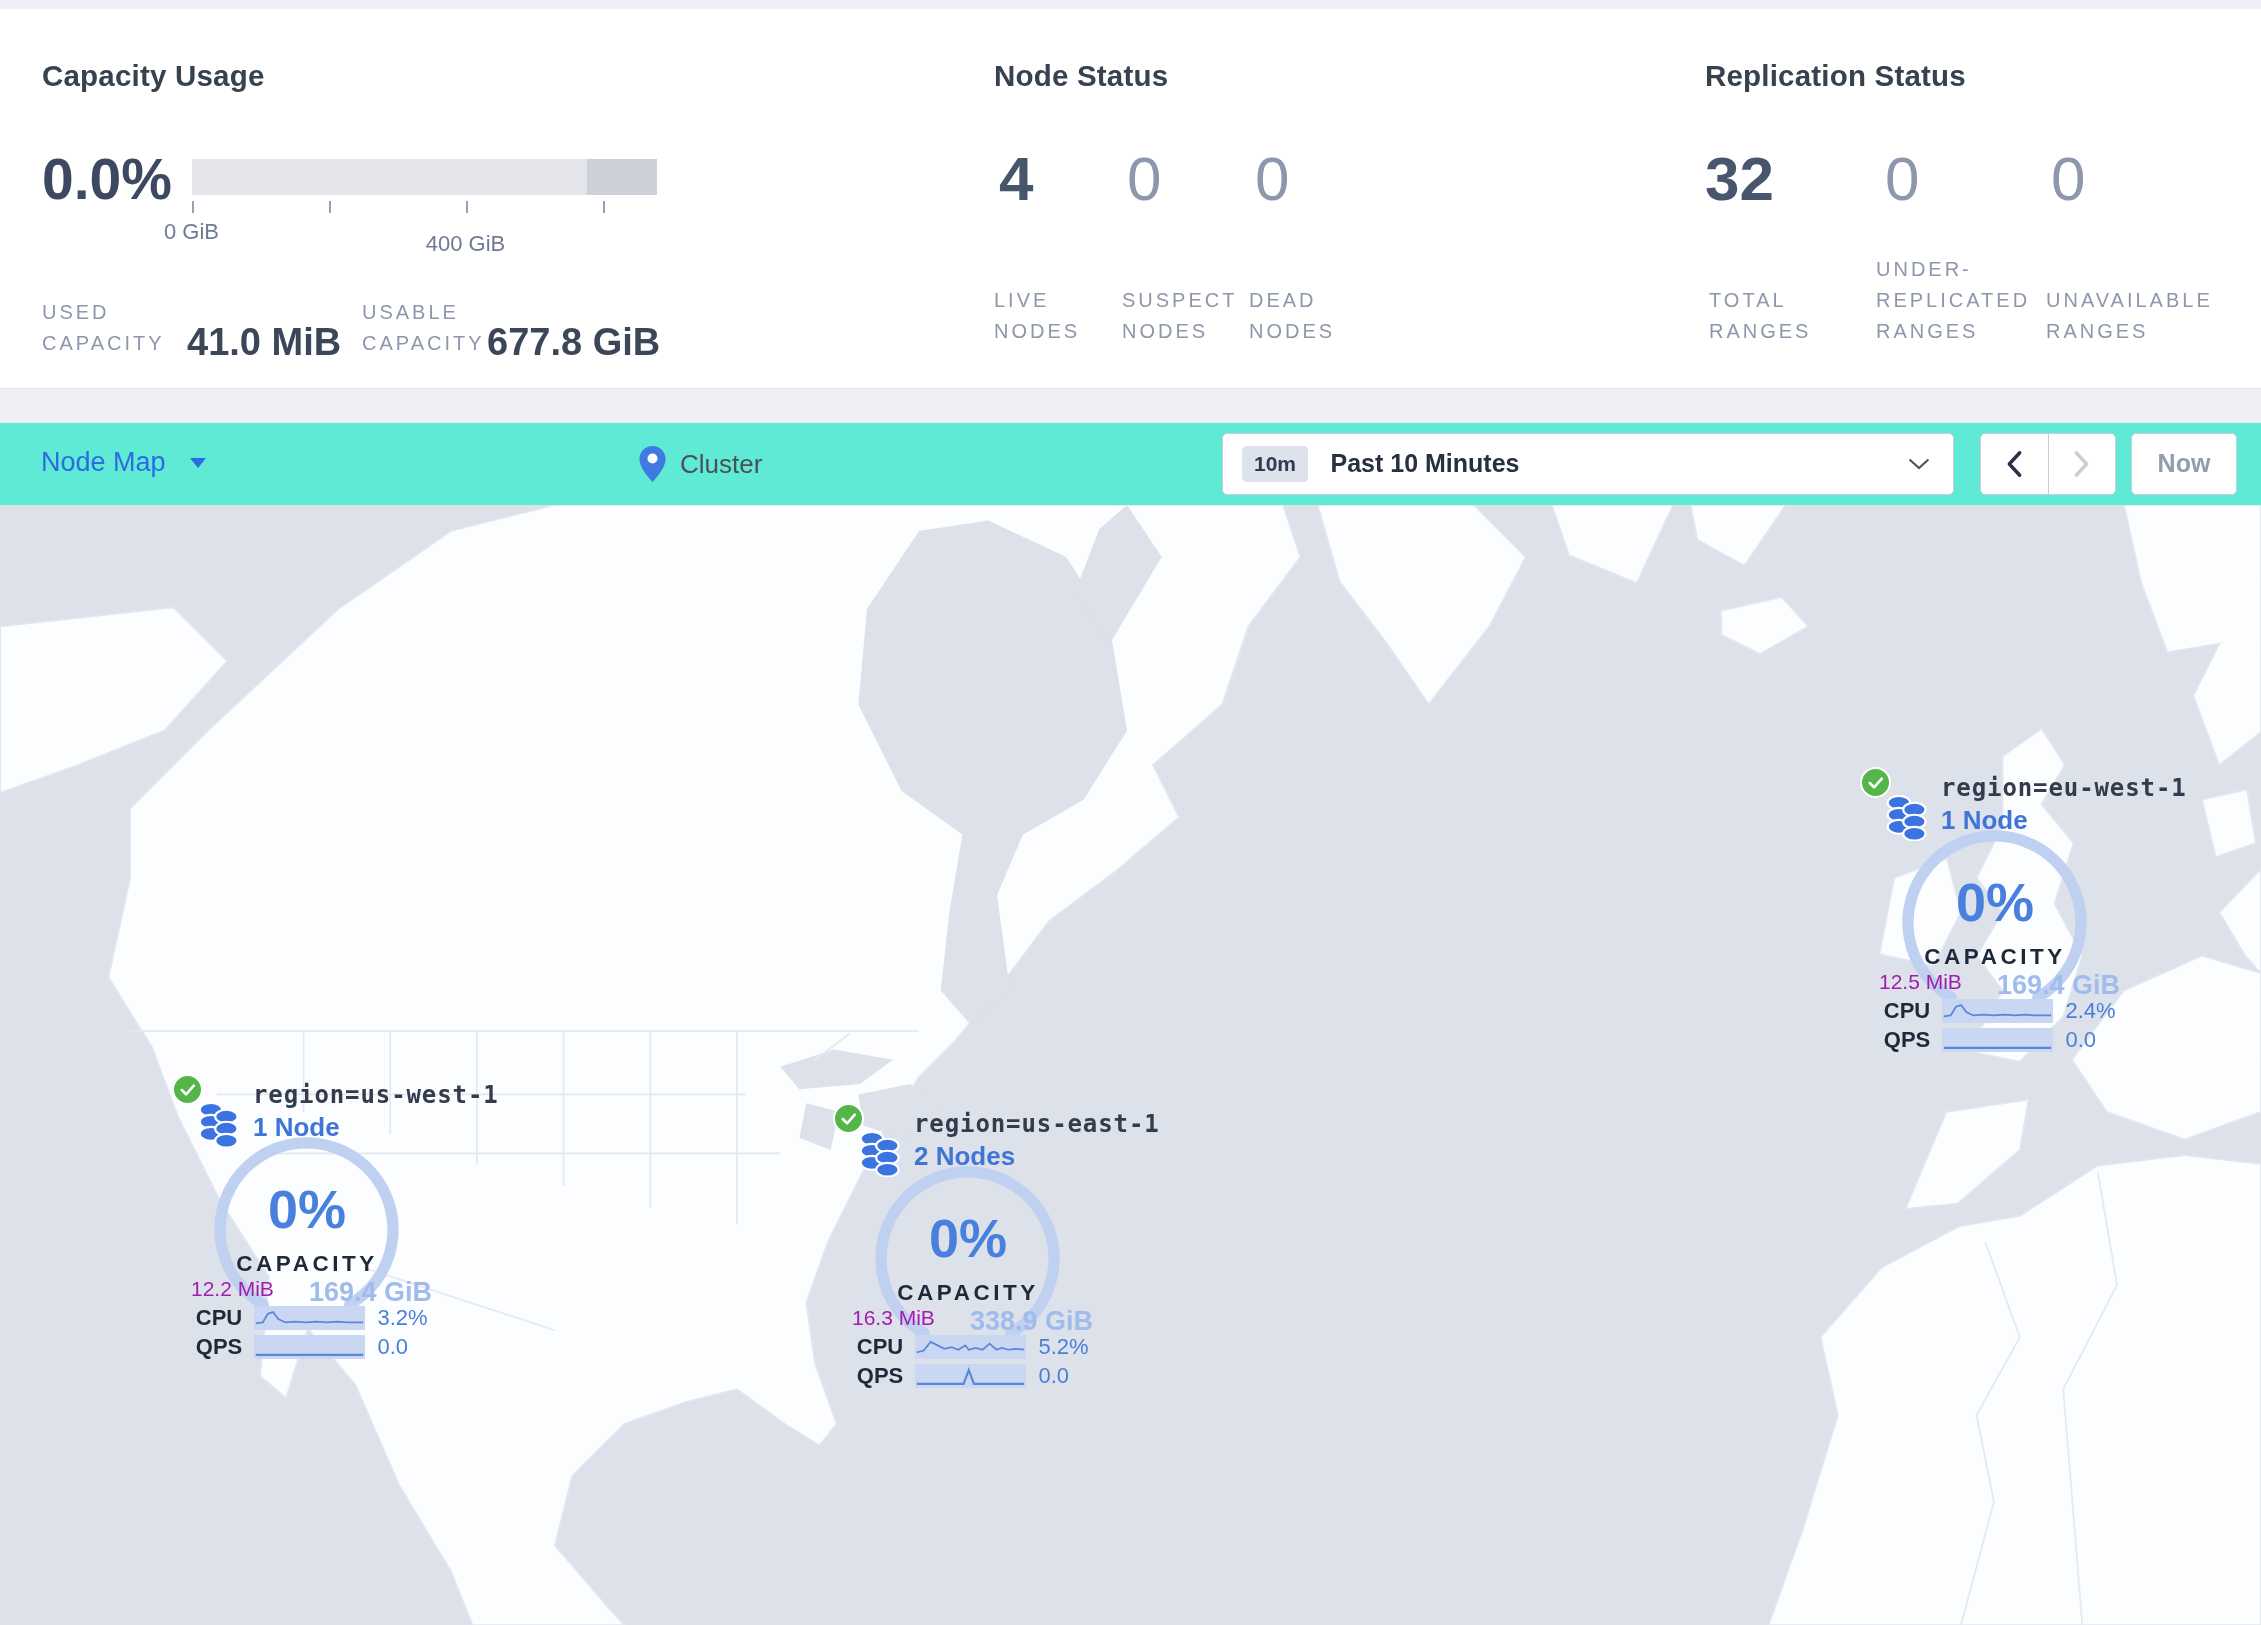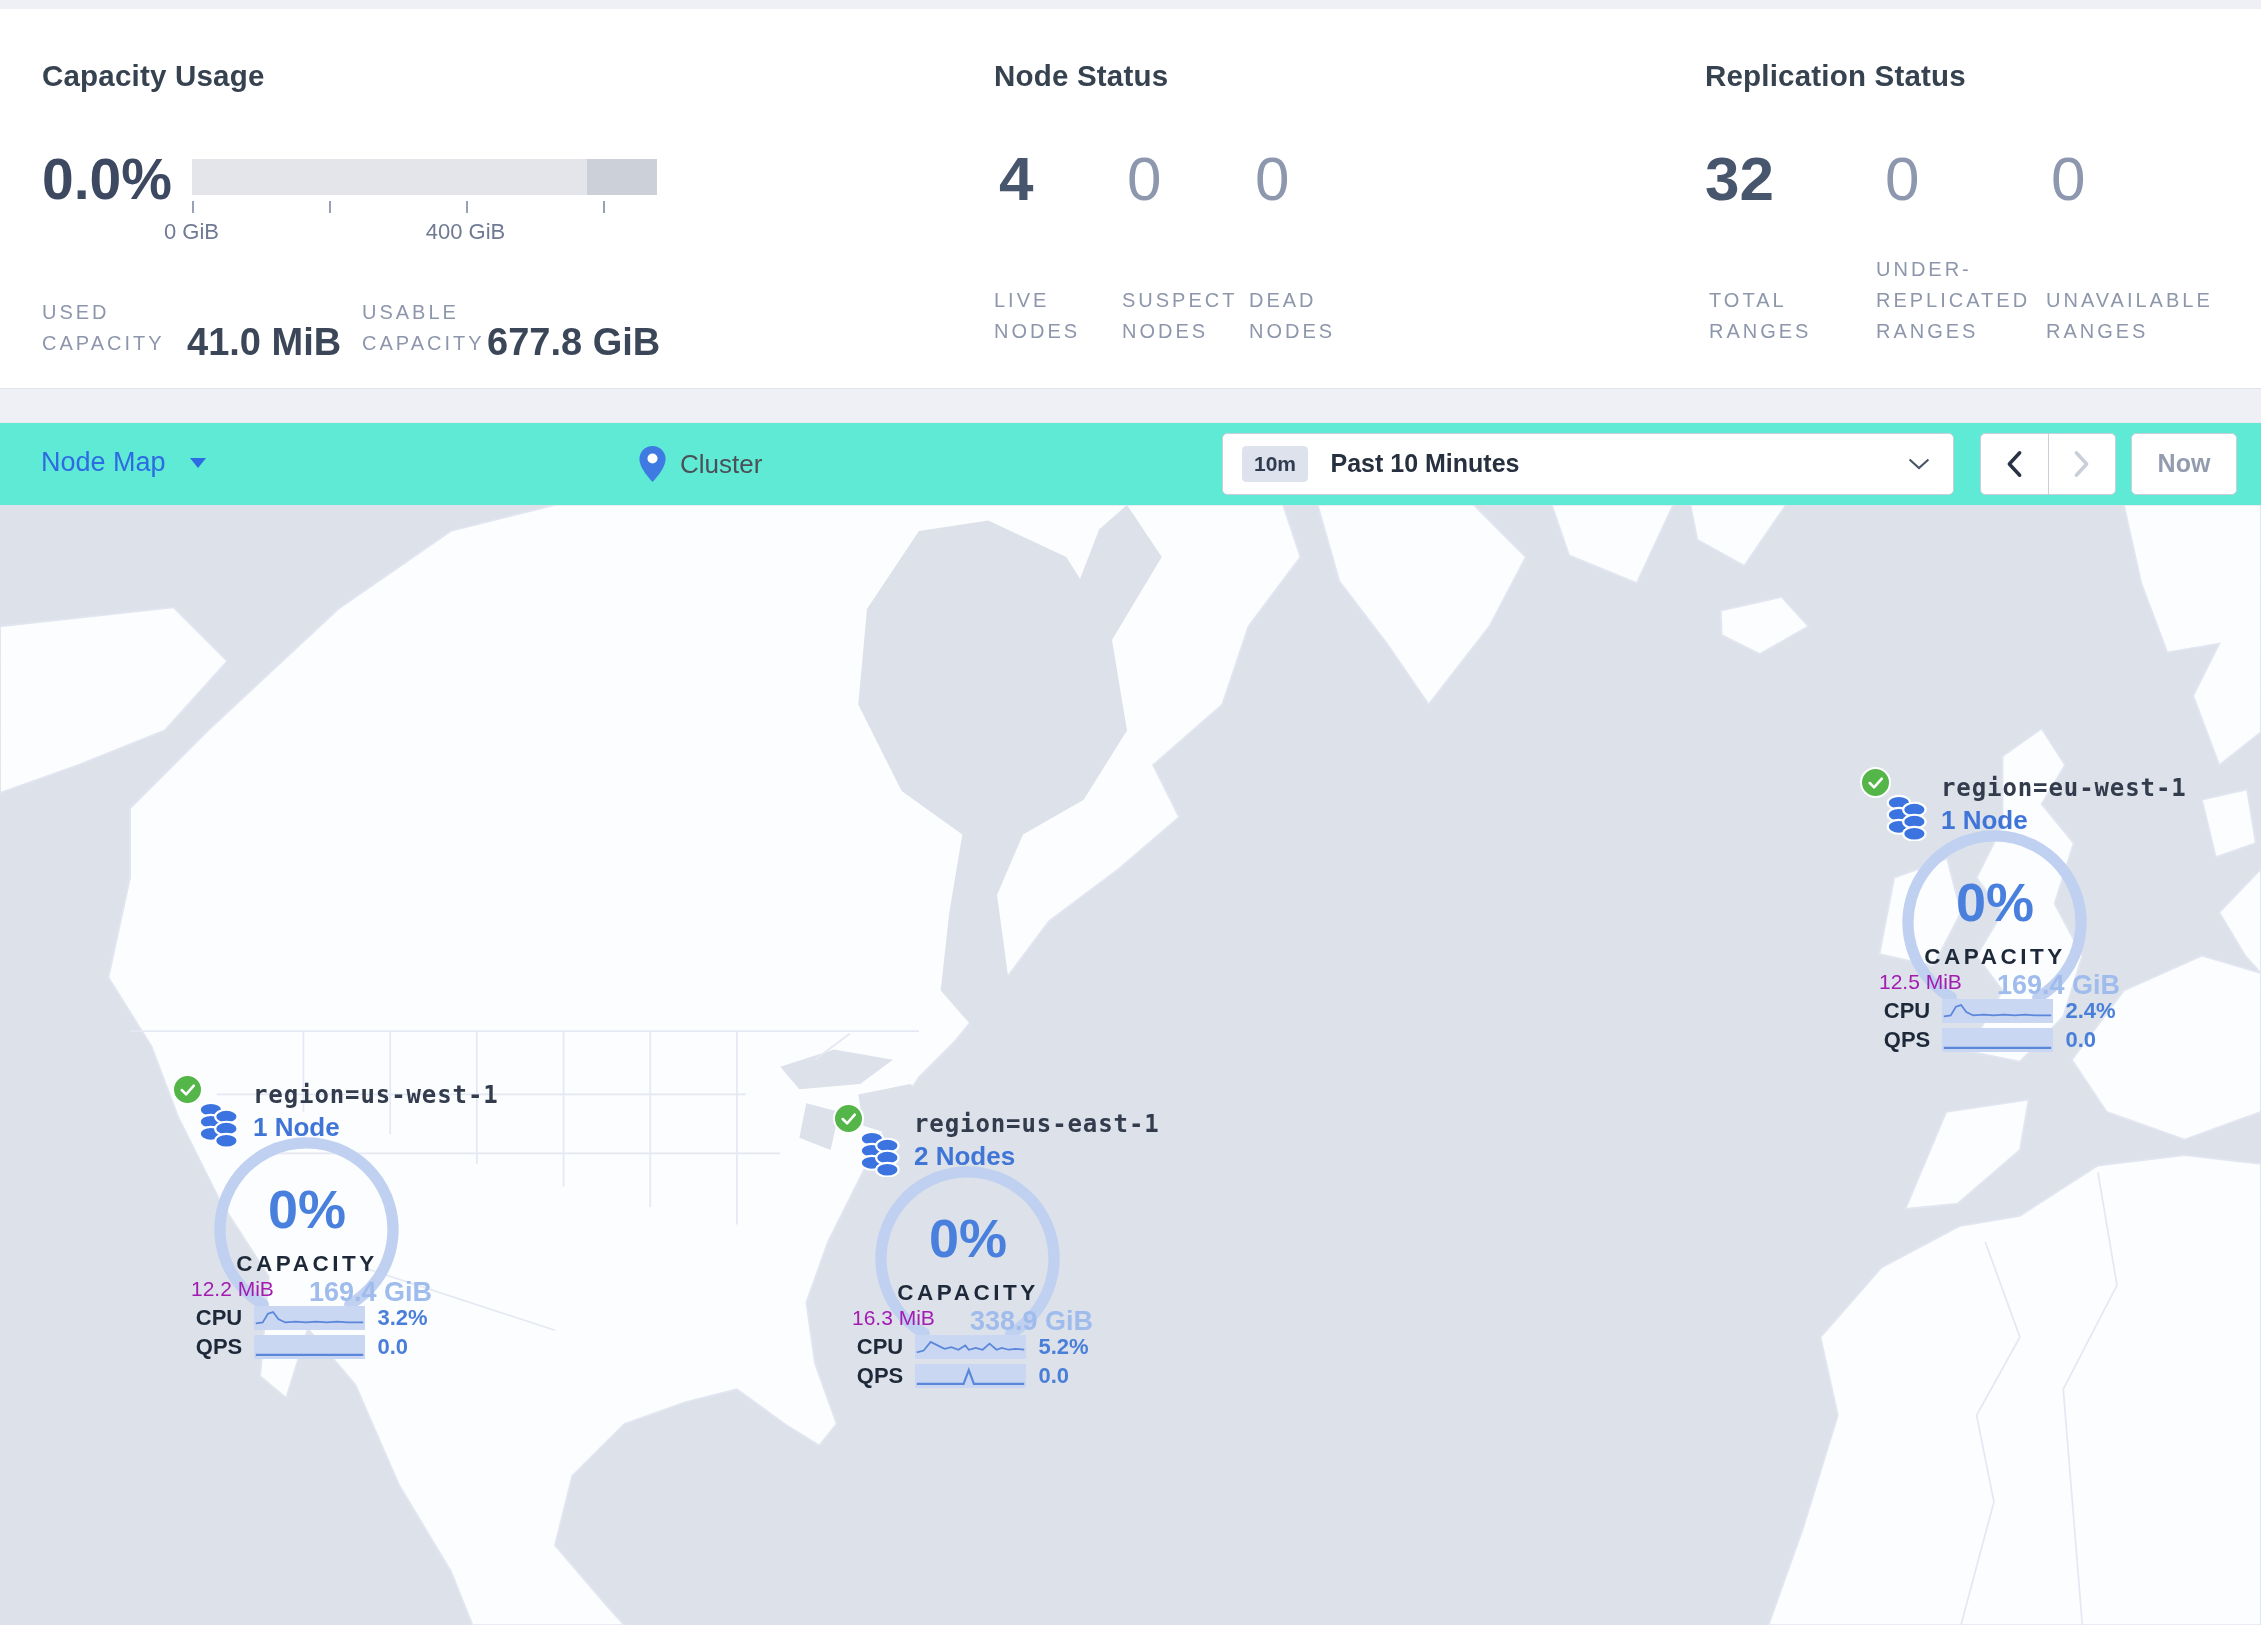--- a/index.html
+++ b/index.html
@@ -56,38 +56,38 @@
           font-size:54px;font-weight:700;color:#4a80dd;}
   .mk-cap{position:absolute;left:0;top:182px;width:312px;text-align:center;
           font-size:22.5px;font-weight:700;letter-spacing:3.5px;color:#1d2939;}
   .mk-used{position:absolute;left:40px;top:208px;font-size:21px;font-weight:400;color:#a21caf;}
   .mk-usable{position:absolute;right:31px;top:208px;font-size:27px;font-weight:600;color:#a0bcec;text-align:right;}
   .mk-row{position:absolute;left:43px;display:flex;align-items:center;}
   .mk-row.cpu{top:236px;}
   .mk-row.qps{top:265px;}
   .mk-metric-label{width:50px;text-align:center;font-size:22px;font-weight:700;color:#1d2939;}
   .mk-band{margin-left:10.4px;width:111px;height:23.4px;background:#c9d7f3;display:block;}
-  .mk-val{margin-left:12px;font-size:22px;font-weight:700;color:#4a7fd9;}
+  .mk-val{margin-left:12px;font-size:22px;font-weight:400;color:#4a7fd9;}
 </style>
 </head>
 <body>
 
 <div class="page">
 
   <div class="stats-card">
 
     <div class="section-title" style="left:42px;">Capacity Usage</div>
     <div class="big-pct">0.0%</div>
     <div class="cap-bar"></div>
     <span class="tick" style="left:192px;"></span>
     <span class="tick" style="left:329px;"></span>
     <span class="tick" style="left:466px;"></span>
     <span class="tick" style="left:603px;"></span>
     <div class="tick-label" style="left:131px;">0 GiB</div>
-    <div class="tick-label" style="left:405px;">400 GiB</div>
+    <div class="tick-label" style="left:405px;margin-top:12px;">400 GiB</div>
     <div class="stat-label" style="left:42px;top:288px;">USED
 CAPACITY</div>
     <div class="stat-value" style="left:187px;top:312px;">41.0 MiB</div>
     <div class="stat-label" style="left:362px;top:288px;">USABLE
 CAPACITY</div>
     <div class="stat-value" style="left:487px;top:312px;">677.8 GiB</div>
 
     <div class="section-title" style="left:994px;">Node Status</div>
     <div class="fig fig-strong" style="left:999px;">4</div>
     <div class="fig fig-dim" style="left:1127px;">0</div>

